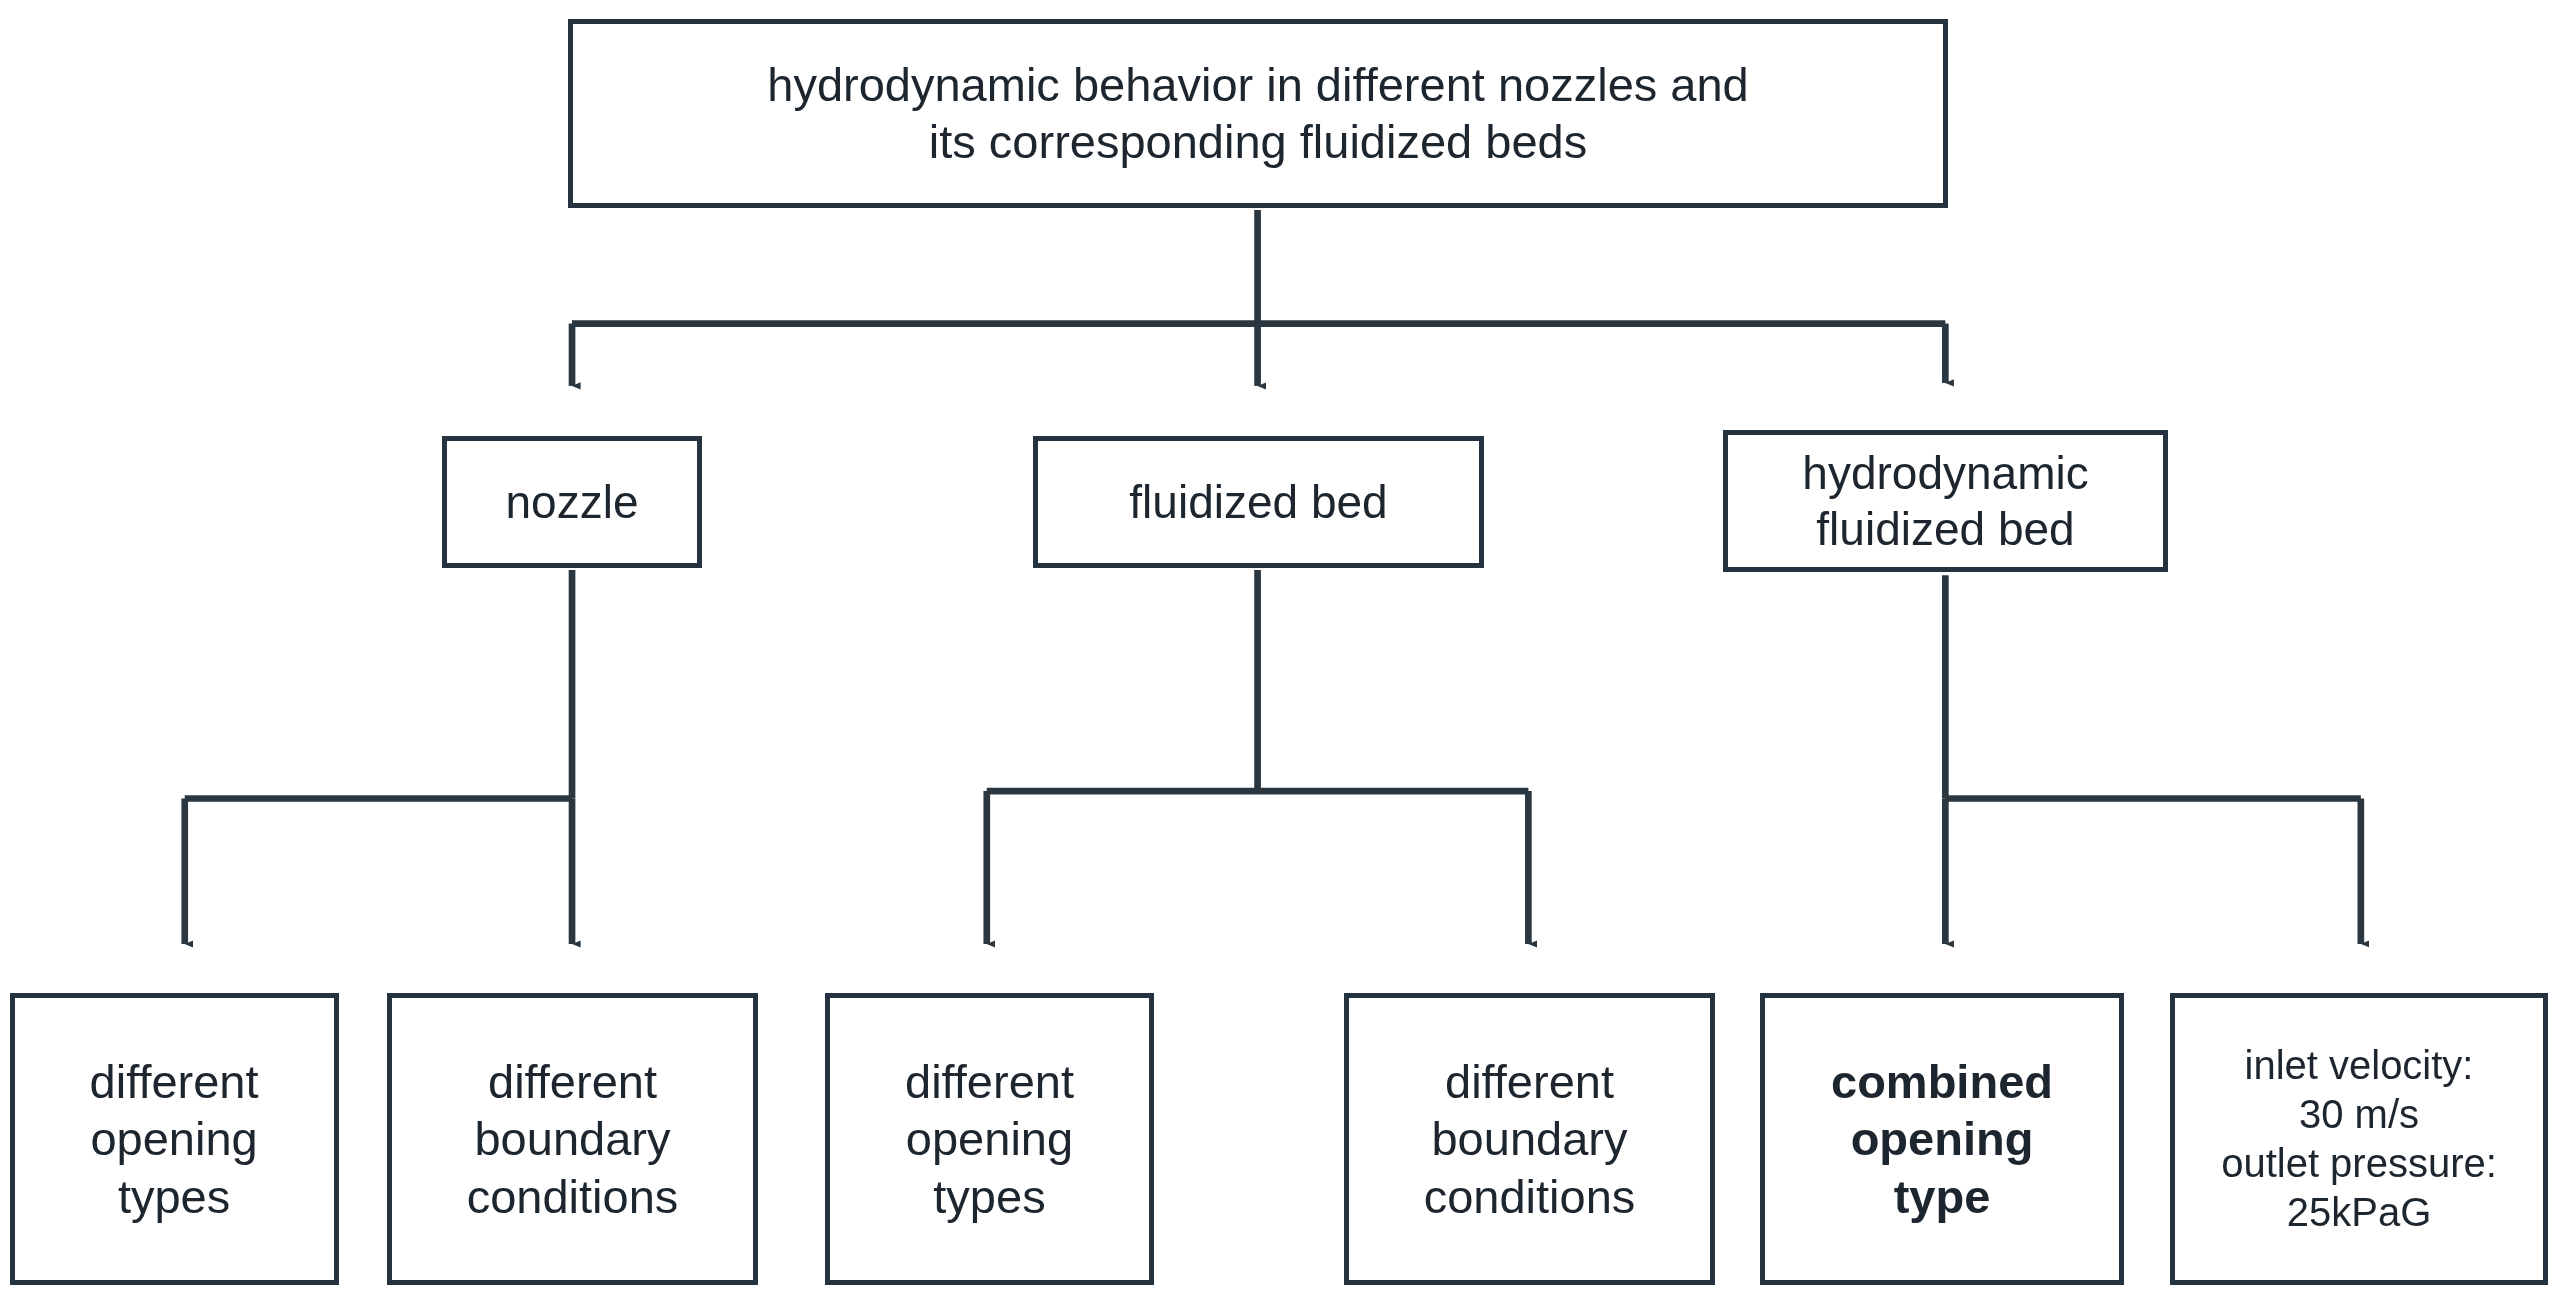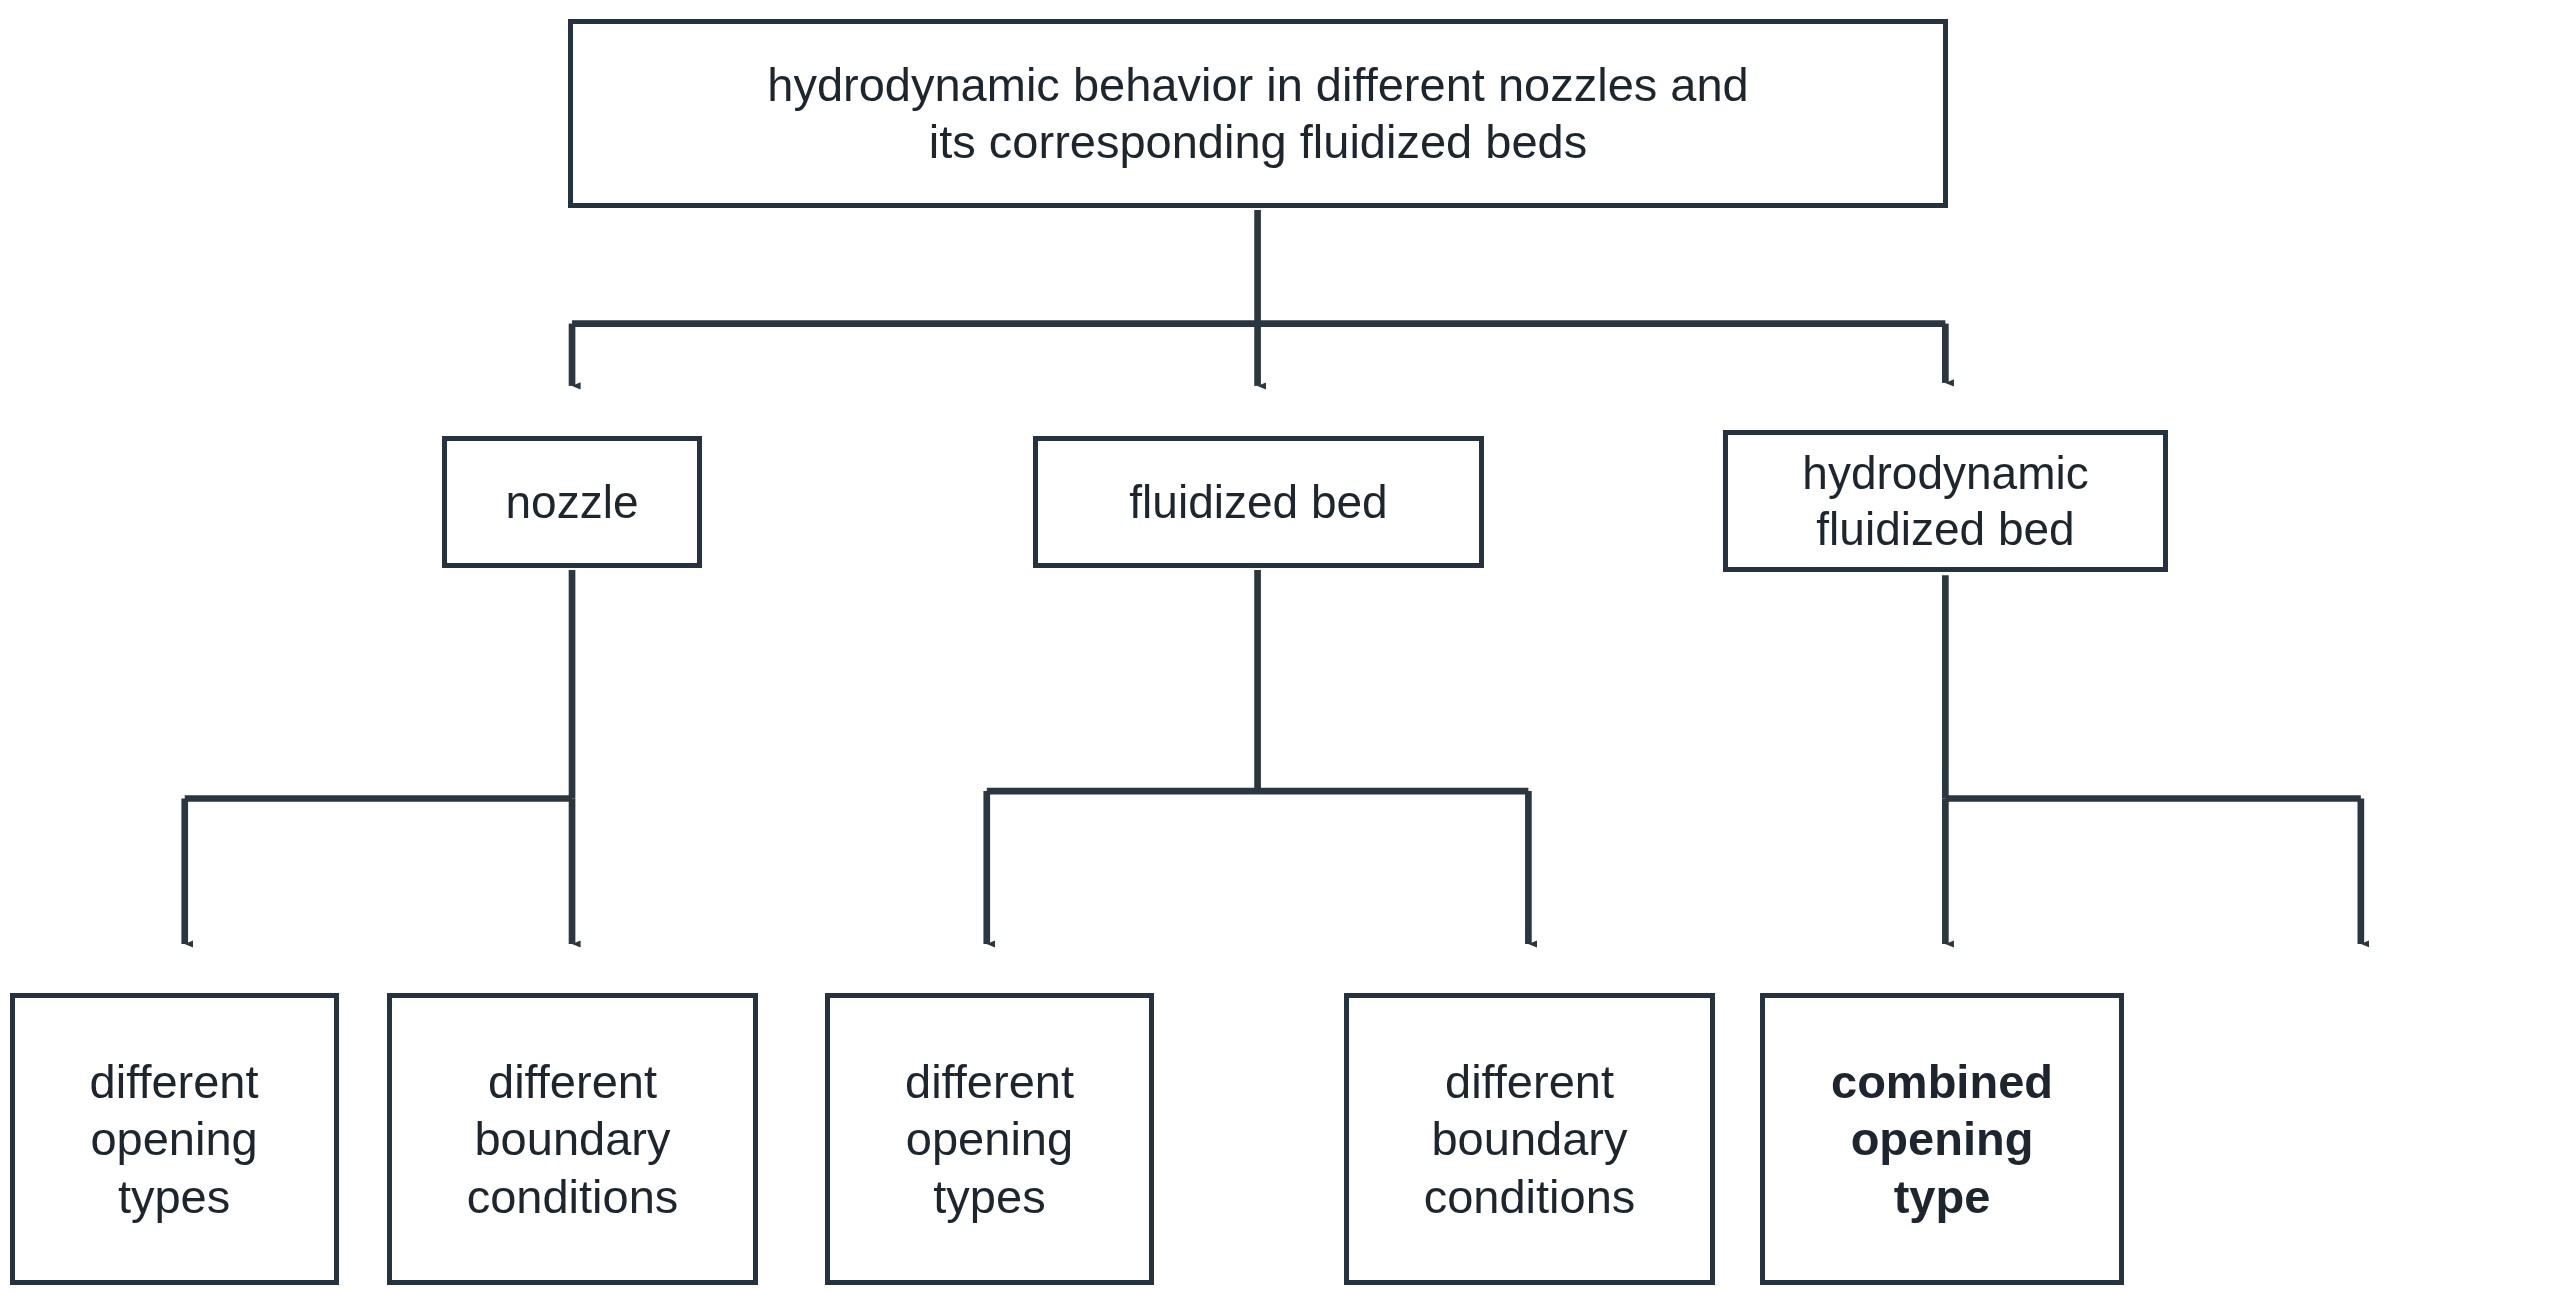--- a/index.html
+++ b/index.html
@@ -108,15 +108,19 @@
 conditions</div>
   <div class="node node-l3-c">different
 opening
 types</div>
   <div class="node node-l3-d">different
 boundary
 conditions</div>
   <div class="node node-l3-e">combined
 opening
 type</div>
+  <div class="node node-l3-f">inlet velocity:
+30 m/s
+outlet pressure:
+25kPaG</div>
 
 </div>
 
 
 </body></html>

